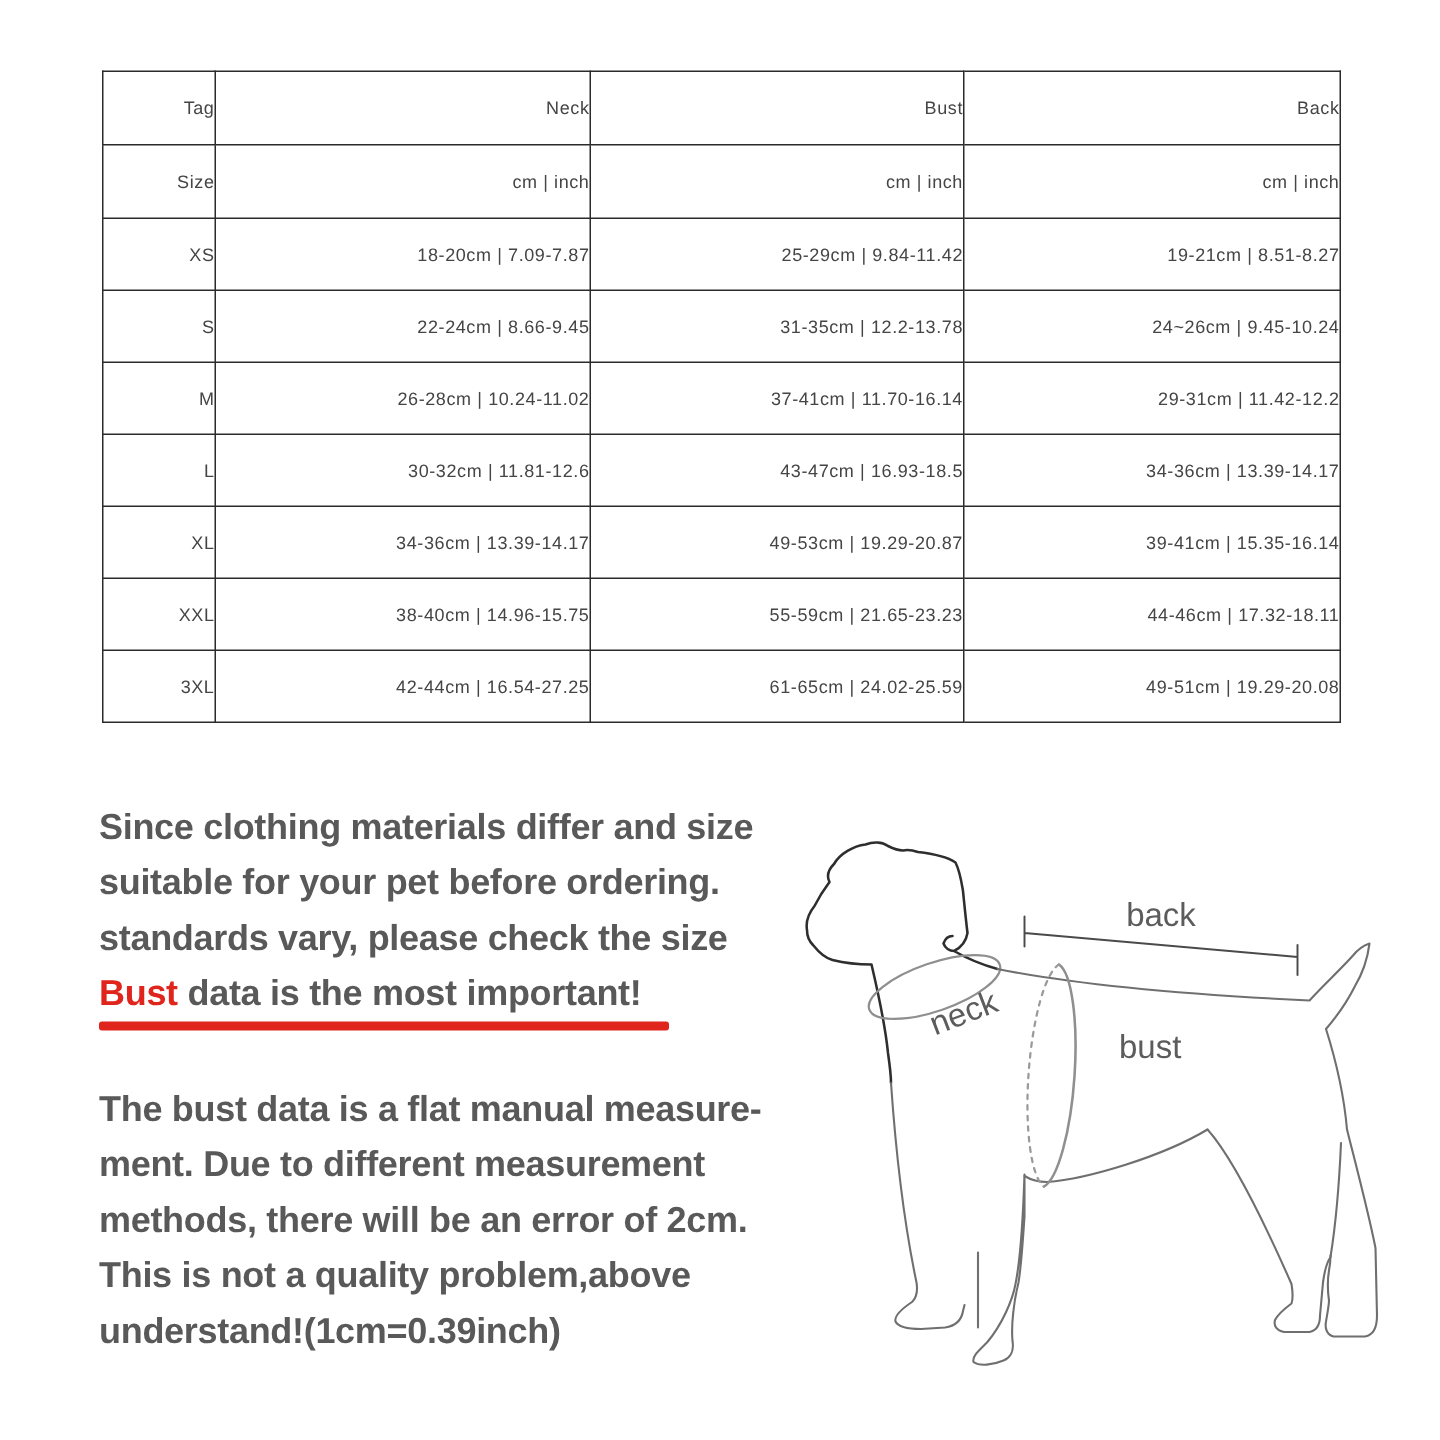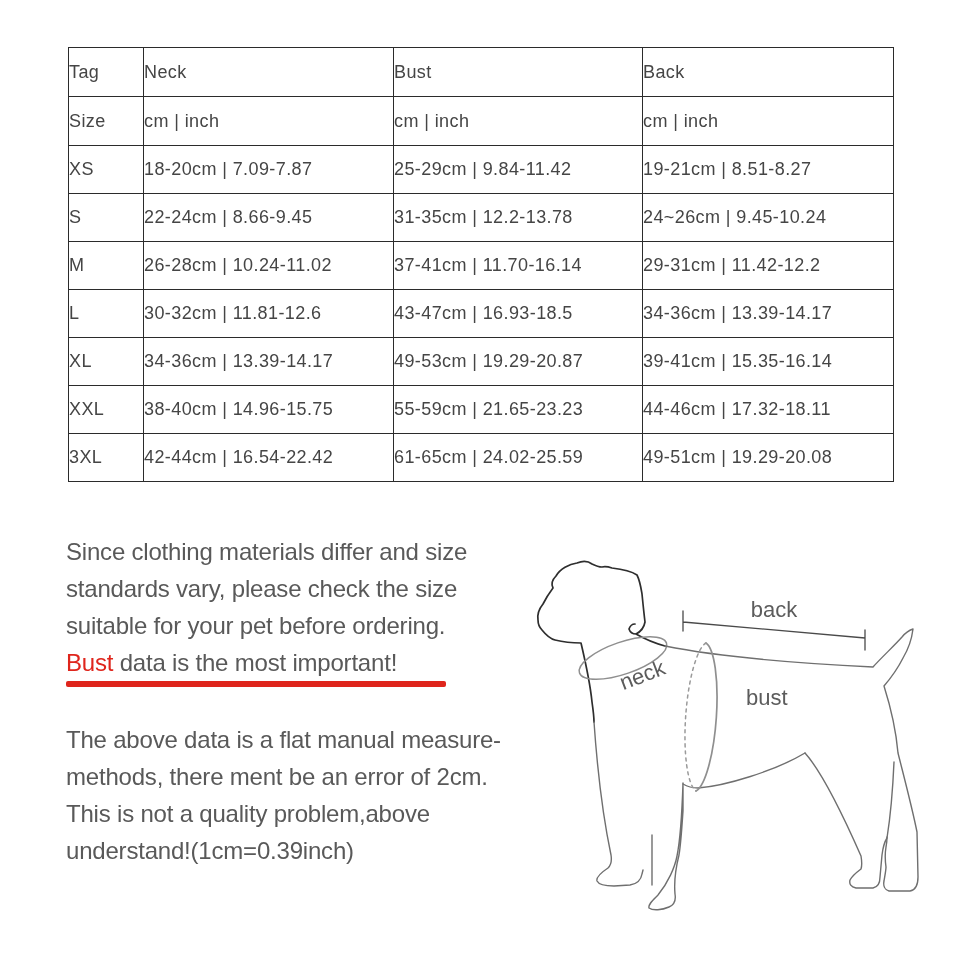--- a/index.html
+++ b/index.html
@@ -6,30 +6,30 @@
   body{
     width:960px;height:960px;position:relative;background:#ffffff;
     font-family:"Liberation Sans",sans-serif;overflow:hidden;
   }
   
   .size-table{
     position:absolute;left:68px;top:47px;width:825px;
     border-collapse:collapse;table-layout:fixed;
   }
   .size-table td{
-    border:1.5px solid #2b2b2b;text-align:left;vertical-align:middle;
-    font-size:18px;color:#454545;letter-spacing:.4px;padding:0;background:#fff;
+    border:1.5px solid #2b2b2b;text-align:right;vertical-align:middle;
+    font-size:12px;color:#454545;letter-spacing:.4px;padding:0;background:#fff;
   }
   .size-table tr{height:48px;}
   .size-table tr.hdr{height:49px;}
   col.c-tag{width:75px;} col.c-neck{width:250px;} col.c-bust{width:249px;} col.c-back{width:251px;}
   
   .note{
     position:absolute;left:66px;width:470px;color:#595959;
-    font-size:24px;font-weight:normal;line-height:37px;letter-spacing:-.2px;
+    font-size:24px;font-weight:bold;line-height:37px;letter-spacing:-.2px;
   }
   .note1{top:533px;}
   .note2{top:721px;}
   .red-text{color:#df251c;}
   .red-underline{
     position:absolute;left:66px;top:681px;width:380px;height:6px;
     background:#df251c;border-radius:2px;
   }
   
   .dog-wrap{position:absolute;left:490px;top:525px;width:470px;height:430px;}
@@ -89,38 +89,39 @@
     <td>39-41cm | 15.35-16.14</td>
   </tr>
   <tr>
     <td>XXL</td>
     <td>38-40cm | 14.96-15.75</td>
     <td>55-59cm | 21.65-23.23</td>
     <td>44-46cm | 17.32-18.11</td>
   </tr>
   <tr>
     <td>3XL</td>
-    <td>42-44cm | 16.54-22.42</td>
+    <td>42-44cm | 16.54-27.25</td>
     <td>61-65cm | 24.02-25.59</td>
     <td>49-51cm | 19.29-20.08</td>
   </tr>
 </tbody>
   </table>
 
 <div class="note note1">
   <div>Since clothing materials differ and size</div>
+  <div>suitable for your pet before ordering.</div>
   <div>standards vary, please check the size</div>
-  <div>suitable for your pet before ordering.</div>
   <div><span class="red-text">Bust</span><span> data is the most important!</span></div>
 </div>
 <div class="red-underline"></div>
 
 <div class="note note2">
-  <div>The above data is a flat manual measure-</div>
-  <div>methods, there ment be an error of 2cm.</div>
+  <div>The bust data is a flat manual measure-</div>
+  <div>ment. Due to different measurement</div>
+  <div>methods, there will be an error of 2cm.</div>
   <div>This is not a quality problem,above</div>
   <div>understand!(1cm=0.39inch)</div>
 </div>
 
 <div class="dog-wrap">
 <svg width="470" height="430" viewBox="0 0 470 430" fill="none" xmlns="http://www.w3.org/2000/svg">
 
   <path d="M48,95 C47,89 49,84 53,79 C56,73 60,67 63,63 C61,59 62,55 66,51 C70,44 79,39 87,38 C92,36 98,36 102,39 C106,41 109,42 112,42 C116,41 119,42 122,43 C131,44 141,46 147,50 C150,56 151,63 152,69 C153,79 154,89 155,97 C154,103 150,107 146,109 C143,109 140,107 139,104 C140,101 142,99 145,99 M146,109 C153,113 164,118 175,121 M48,95 C48,99 49,102 52,105 C56,110 61,114 65,115 C73,117 83,118 91,118 C95,135 100,157 102,177 C103,184 104,191 104,197" stroke="#2e2e2e" stroke-width="1.7" stroke-linecap="round" stroke-linejoin="round"></path>
 
   <ellipse cx="133" cy="133" rx="46" ry="16" transform="rotate(-19 133 133)" stroke="#8f8f8f" stroke-width="1.5"></ellipse>

